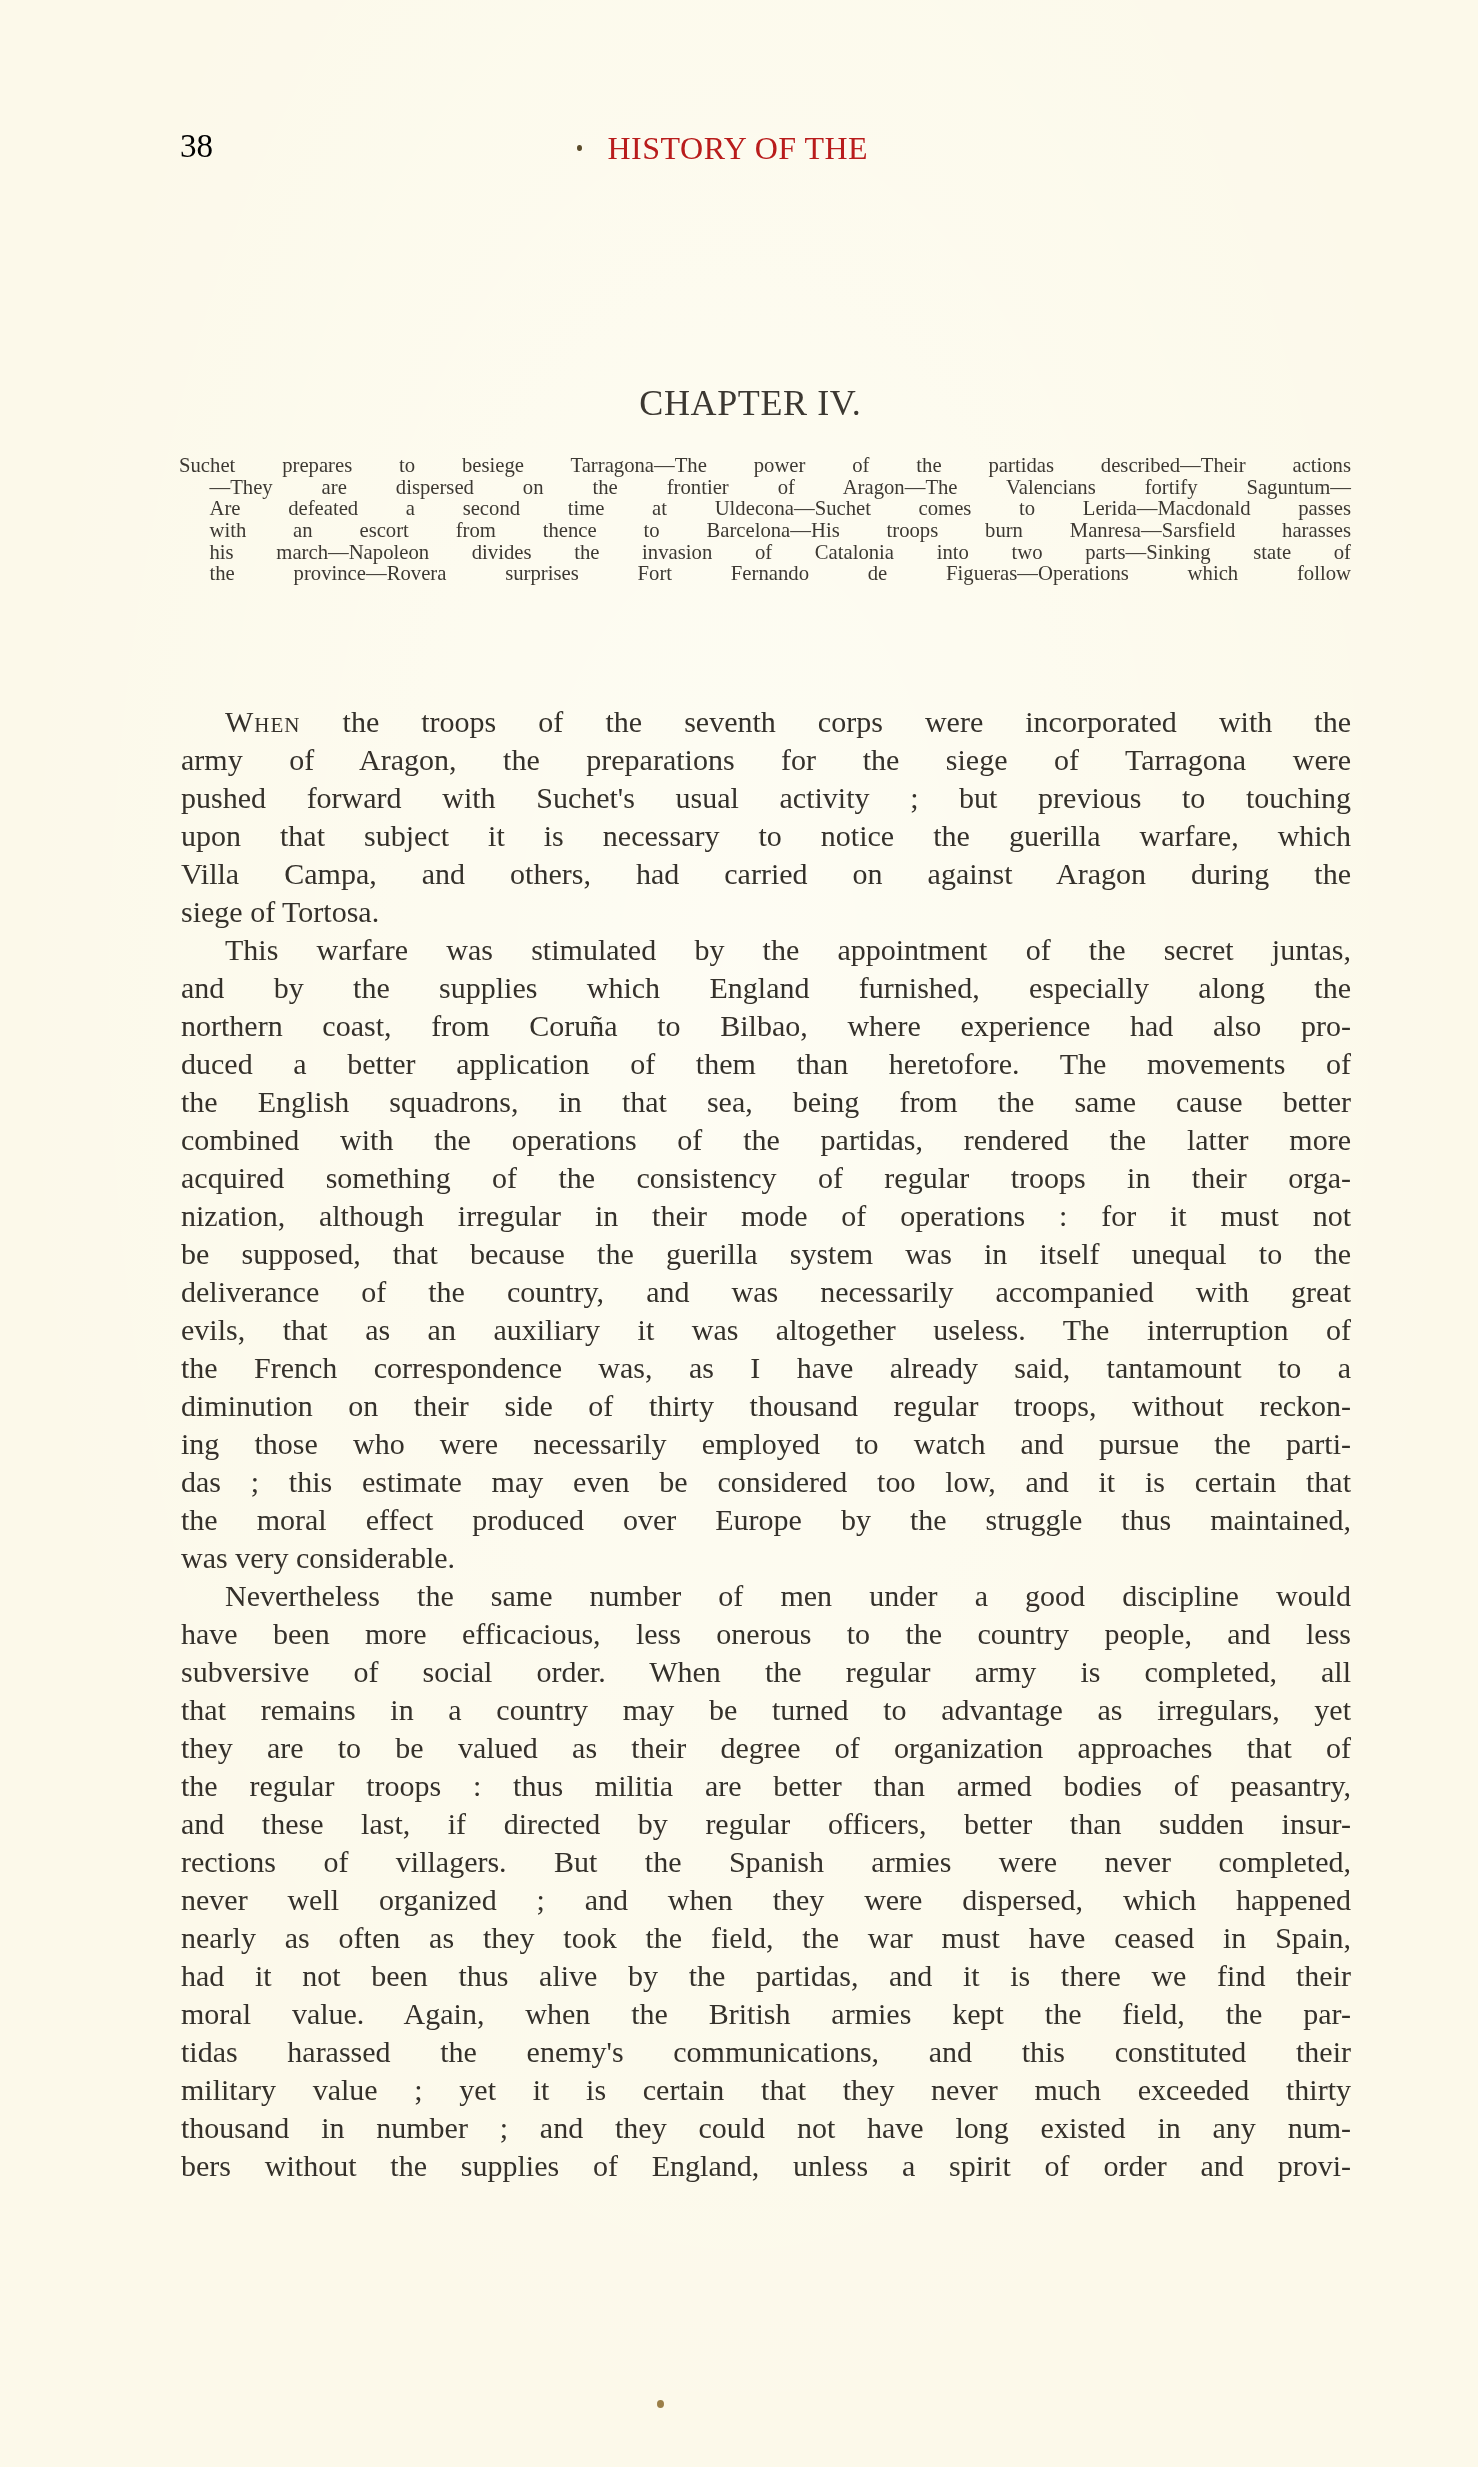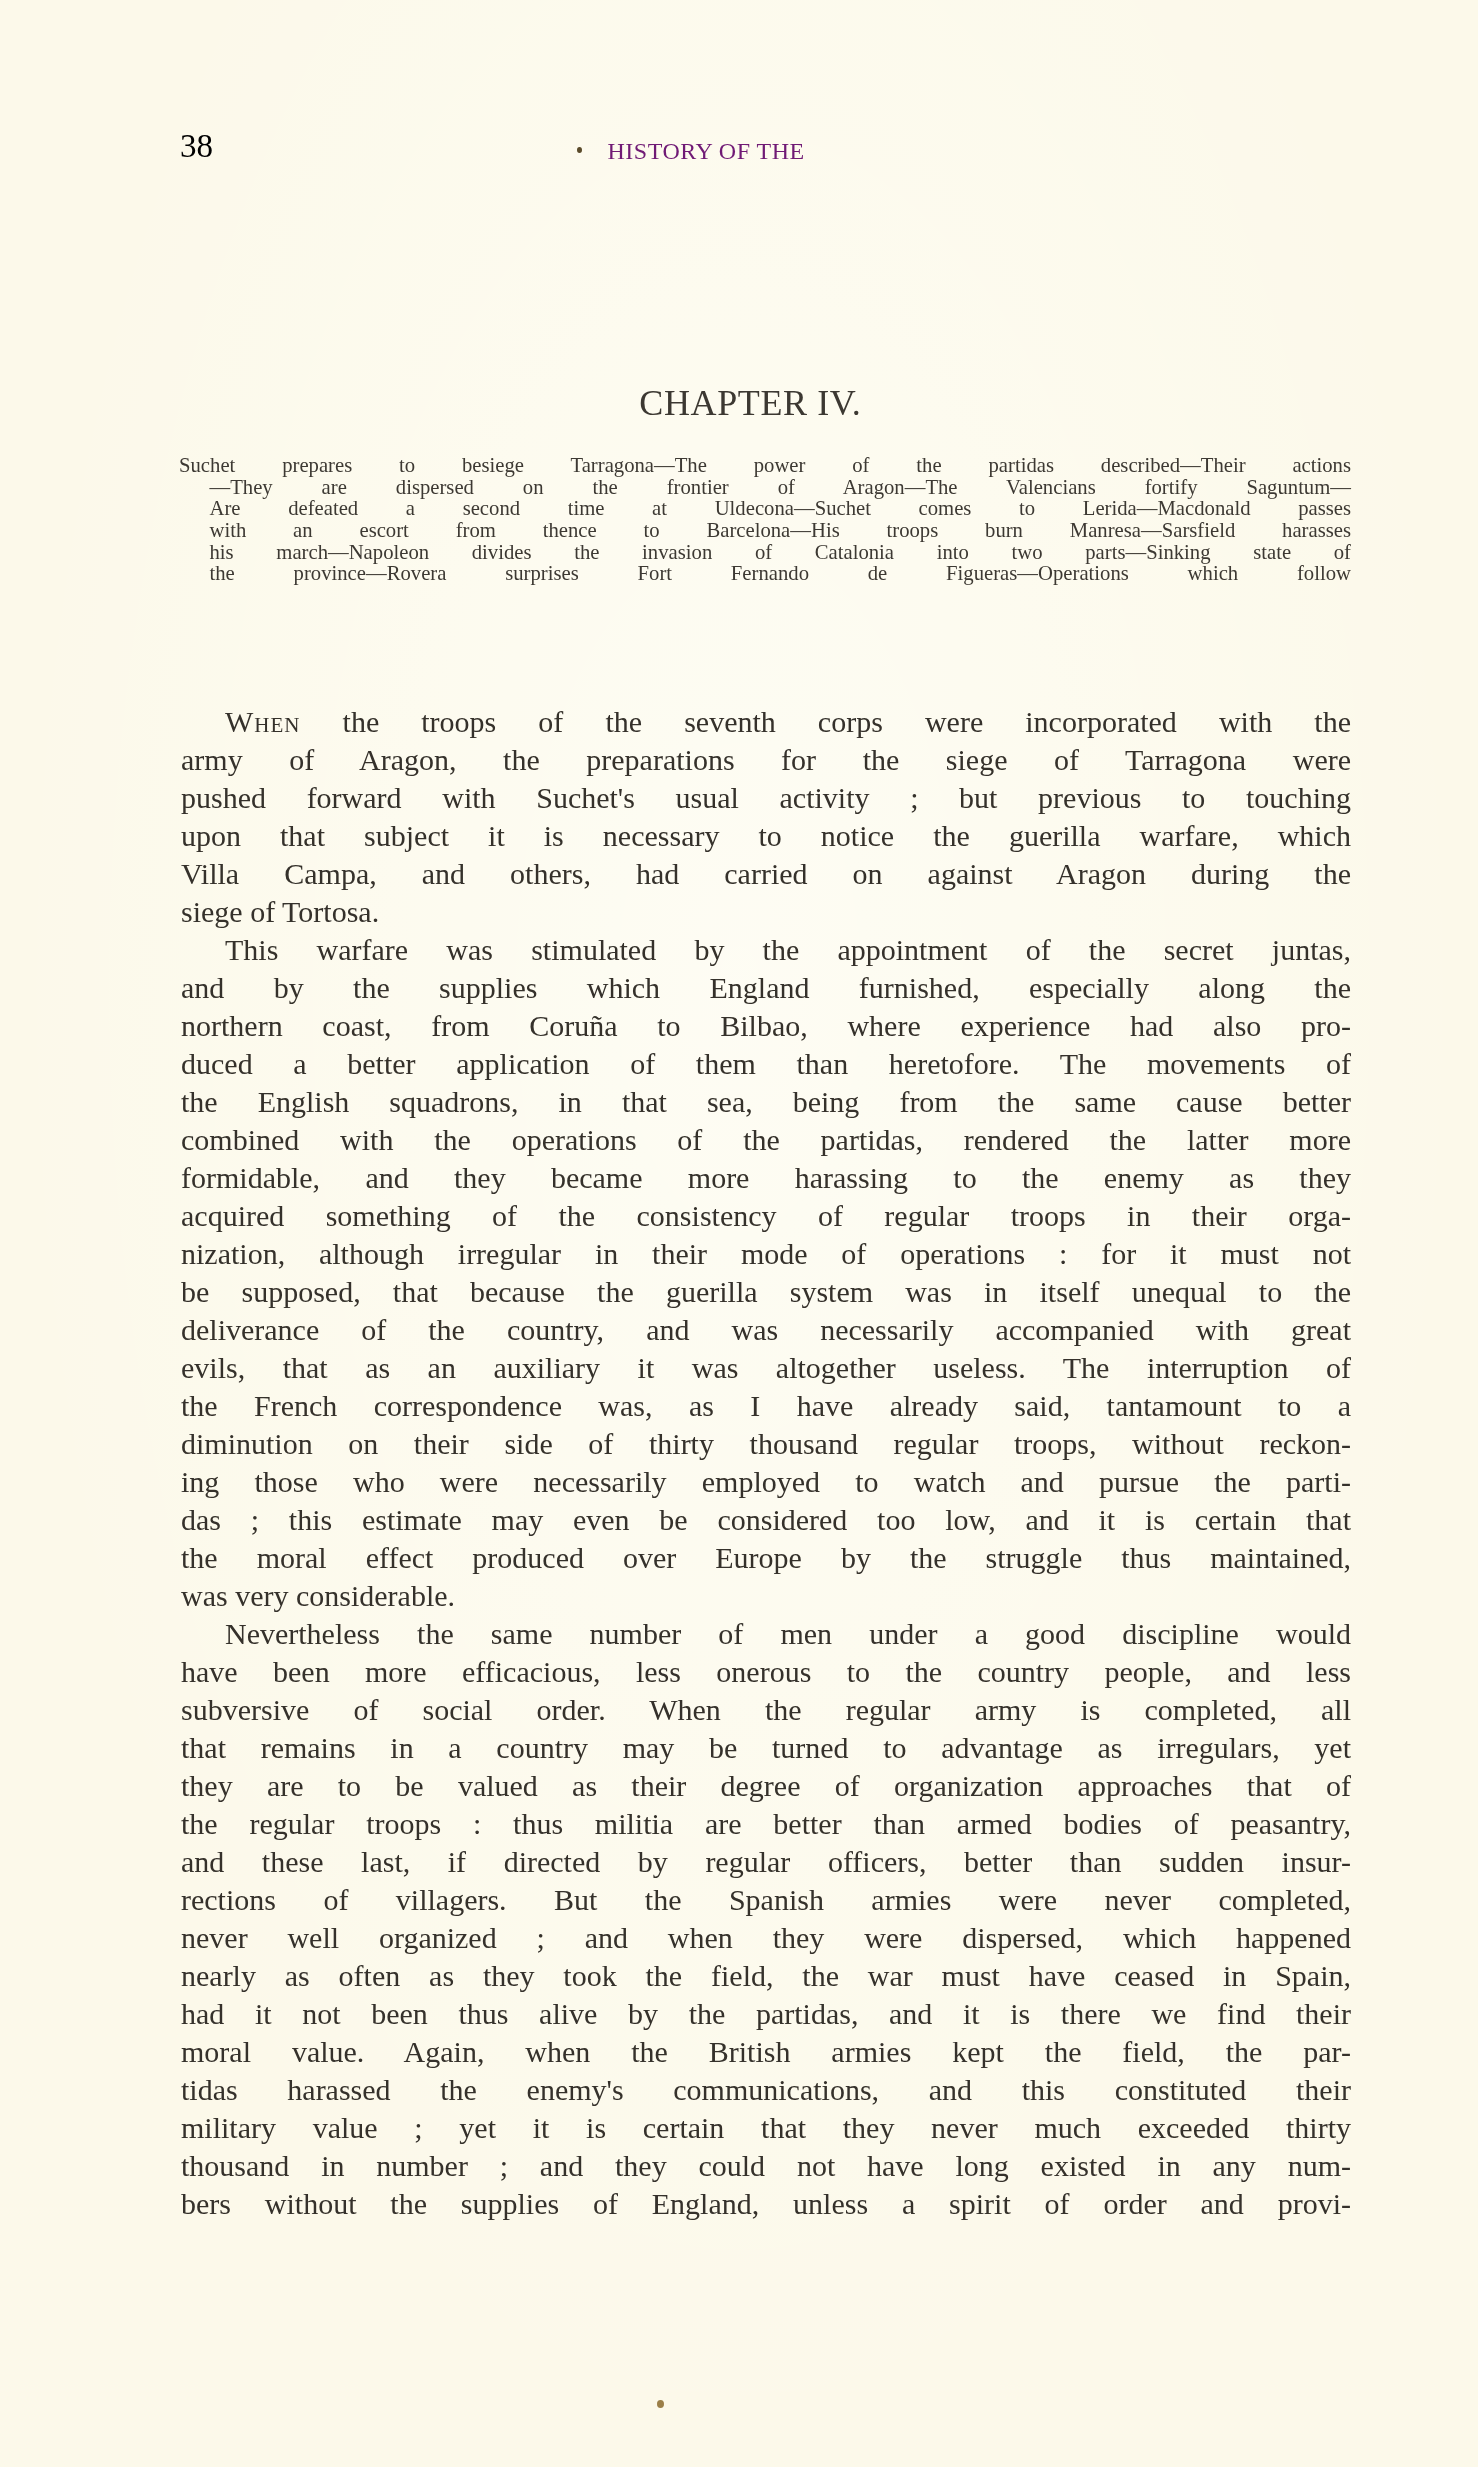--- a/index.html
+++ b/index.html
@@ -14,22 +14,22 @@
     position: absolute; inset: 0;
     background:
       radial-gradient(ellipse at 50% 40%, rgba(255,255,250,0.6), rgba(250,246,225,0) 70%),
       #fcf9ea;
   }
   .page-number {
     position: absolute; left: 180px; top: 128px;
     font-size: 33px; letter-spacing: 0px; color: #000000;
   }
   .running-head {
-    position: absolute; left: 577px; top: 138px; width: 394px;
-    font-size: 24px; letter-spacing: 0.5px; color: #701a75;
+    position: absolute; left: 577px; top: 130px; width: 394px;
+    font-size: 32px; letter-spacing: 0.5px; color: #b91c1c;
   }
   .running-head .bullet {
     display: inline-block; width: 4.9px; height: 5.9px; border-radius: 50%;
     background: #5a4a2a; margin-right: 25.6px; vertical-align: middle; position: relative; top: -3.9px;
   }
   .chapter-title {
     position: absolute; left: 0; right: 0; top: 382px;
     text-align: center; font-size: 36px; letter-spacing: 0.6px; color: #3c3832;
     padding-left: 21.7px;
   }
@@ -88,21 +88,20 @@
     <div class="line last">siege of Tortosa.</div>
   </div>
 
   <div>
     <div class="line first">This warfare was stimulated by the appointment of the secret juntas,</div>
     <div class="line">and by the supplies which England furnished, especially along the</div>
     <div class="line">northern coast, from Coruña to Bilbao, where experience had also pro-</div>
     <div class="line">duced a better application of them than heretofore. The movements of</div>
     <div class="line">the English squadrons, in that sea, being from the same cause better</div>
     <div class="line">combined with the operations of the partidas, rendered the latter more</div>
-    <div class="line">formidable, and they became more harassing to the enemy as they</div>
     <div class="line">acquired something of the consistency of regular troops in their orga-</div>
     <div class="line">nization, although irregular in their mode of operations : for it must not</div>
     <div class="line">be supposed, that because the guerilla system was in itself unequal to the</div>
     <div class="line">deliverance of the country, and was necessarily accompanied with great</div>
     <div class="line">evils, that as an auxiliary it was altogether useless. The interruption of</div>
     <div class="line">the French correspondence was, as I have already said, tantamount to a</div>
     <div class="line">diminution on their side of thirty thousand regular troops, without reckon-</div>
     <div class="line">ing those who were necessarily employed to watch and pursue the parti-</div>
     <div class="line">das ; this estimate may even be considered too low, and it is certain that</div>
     <div class="line">the moral effect produced over Europe by the struggle thus maintained,</div>

